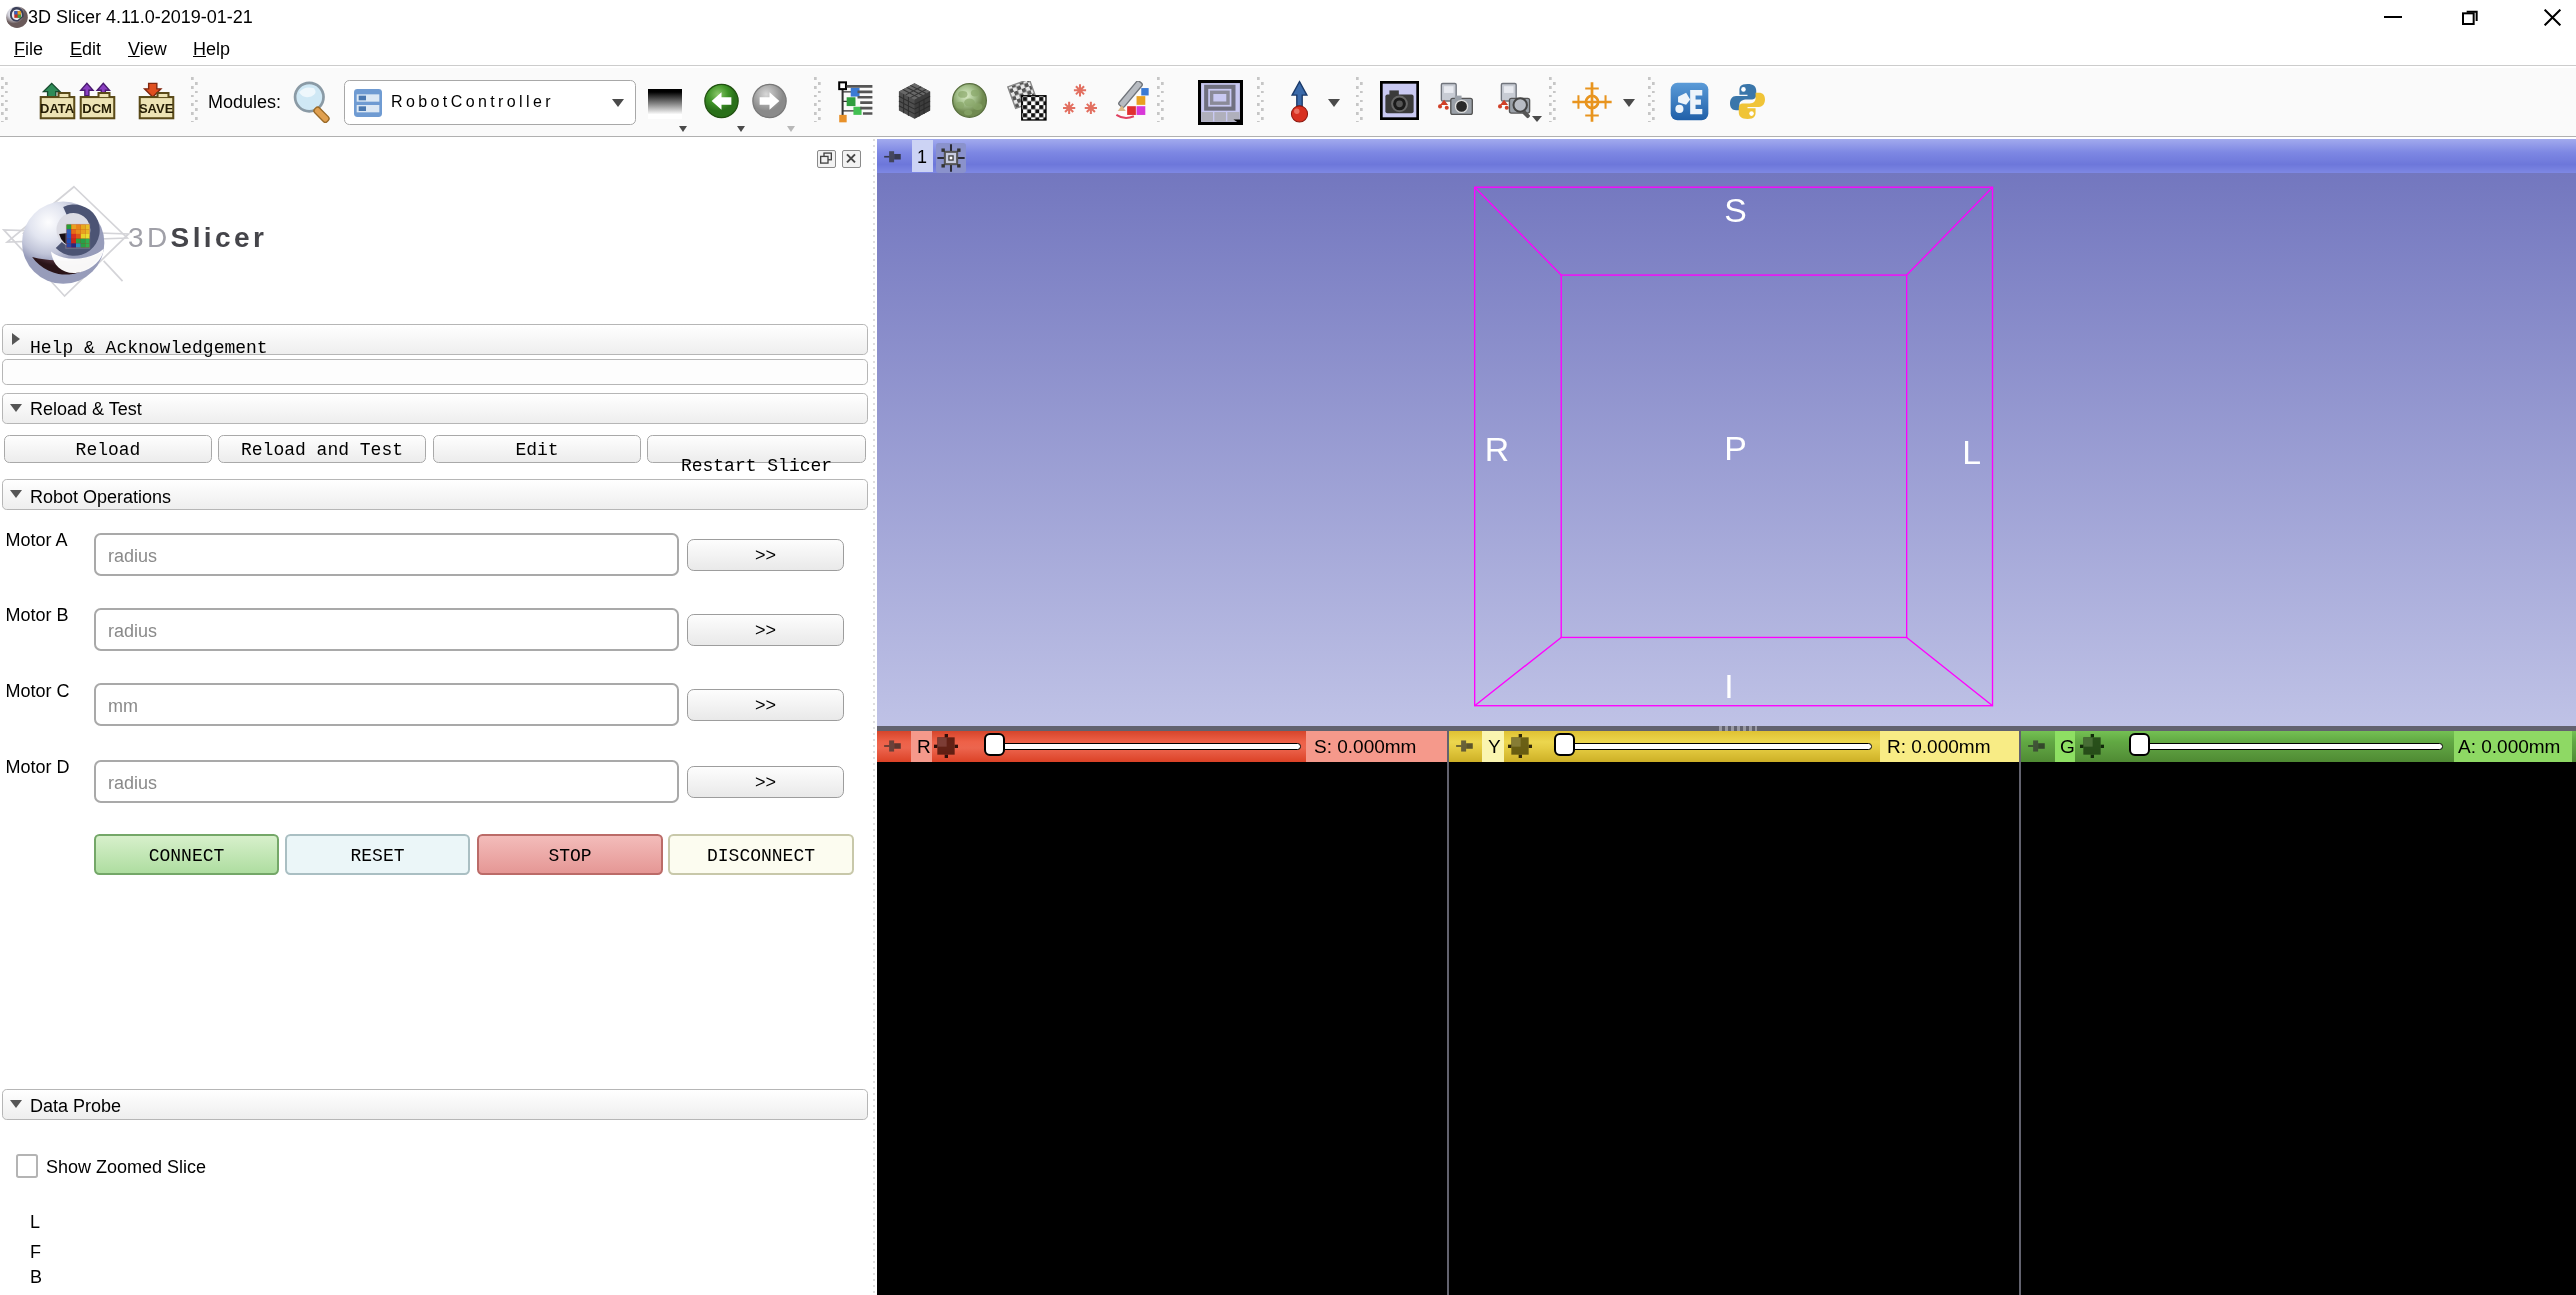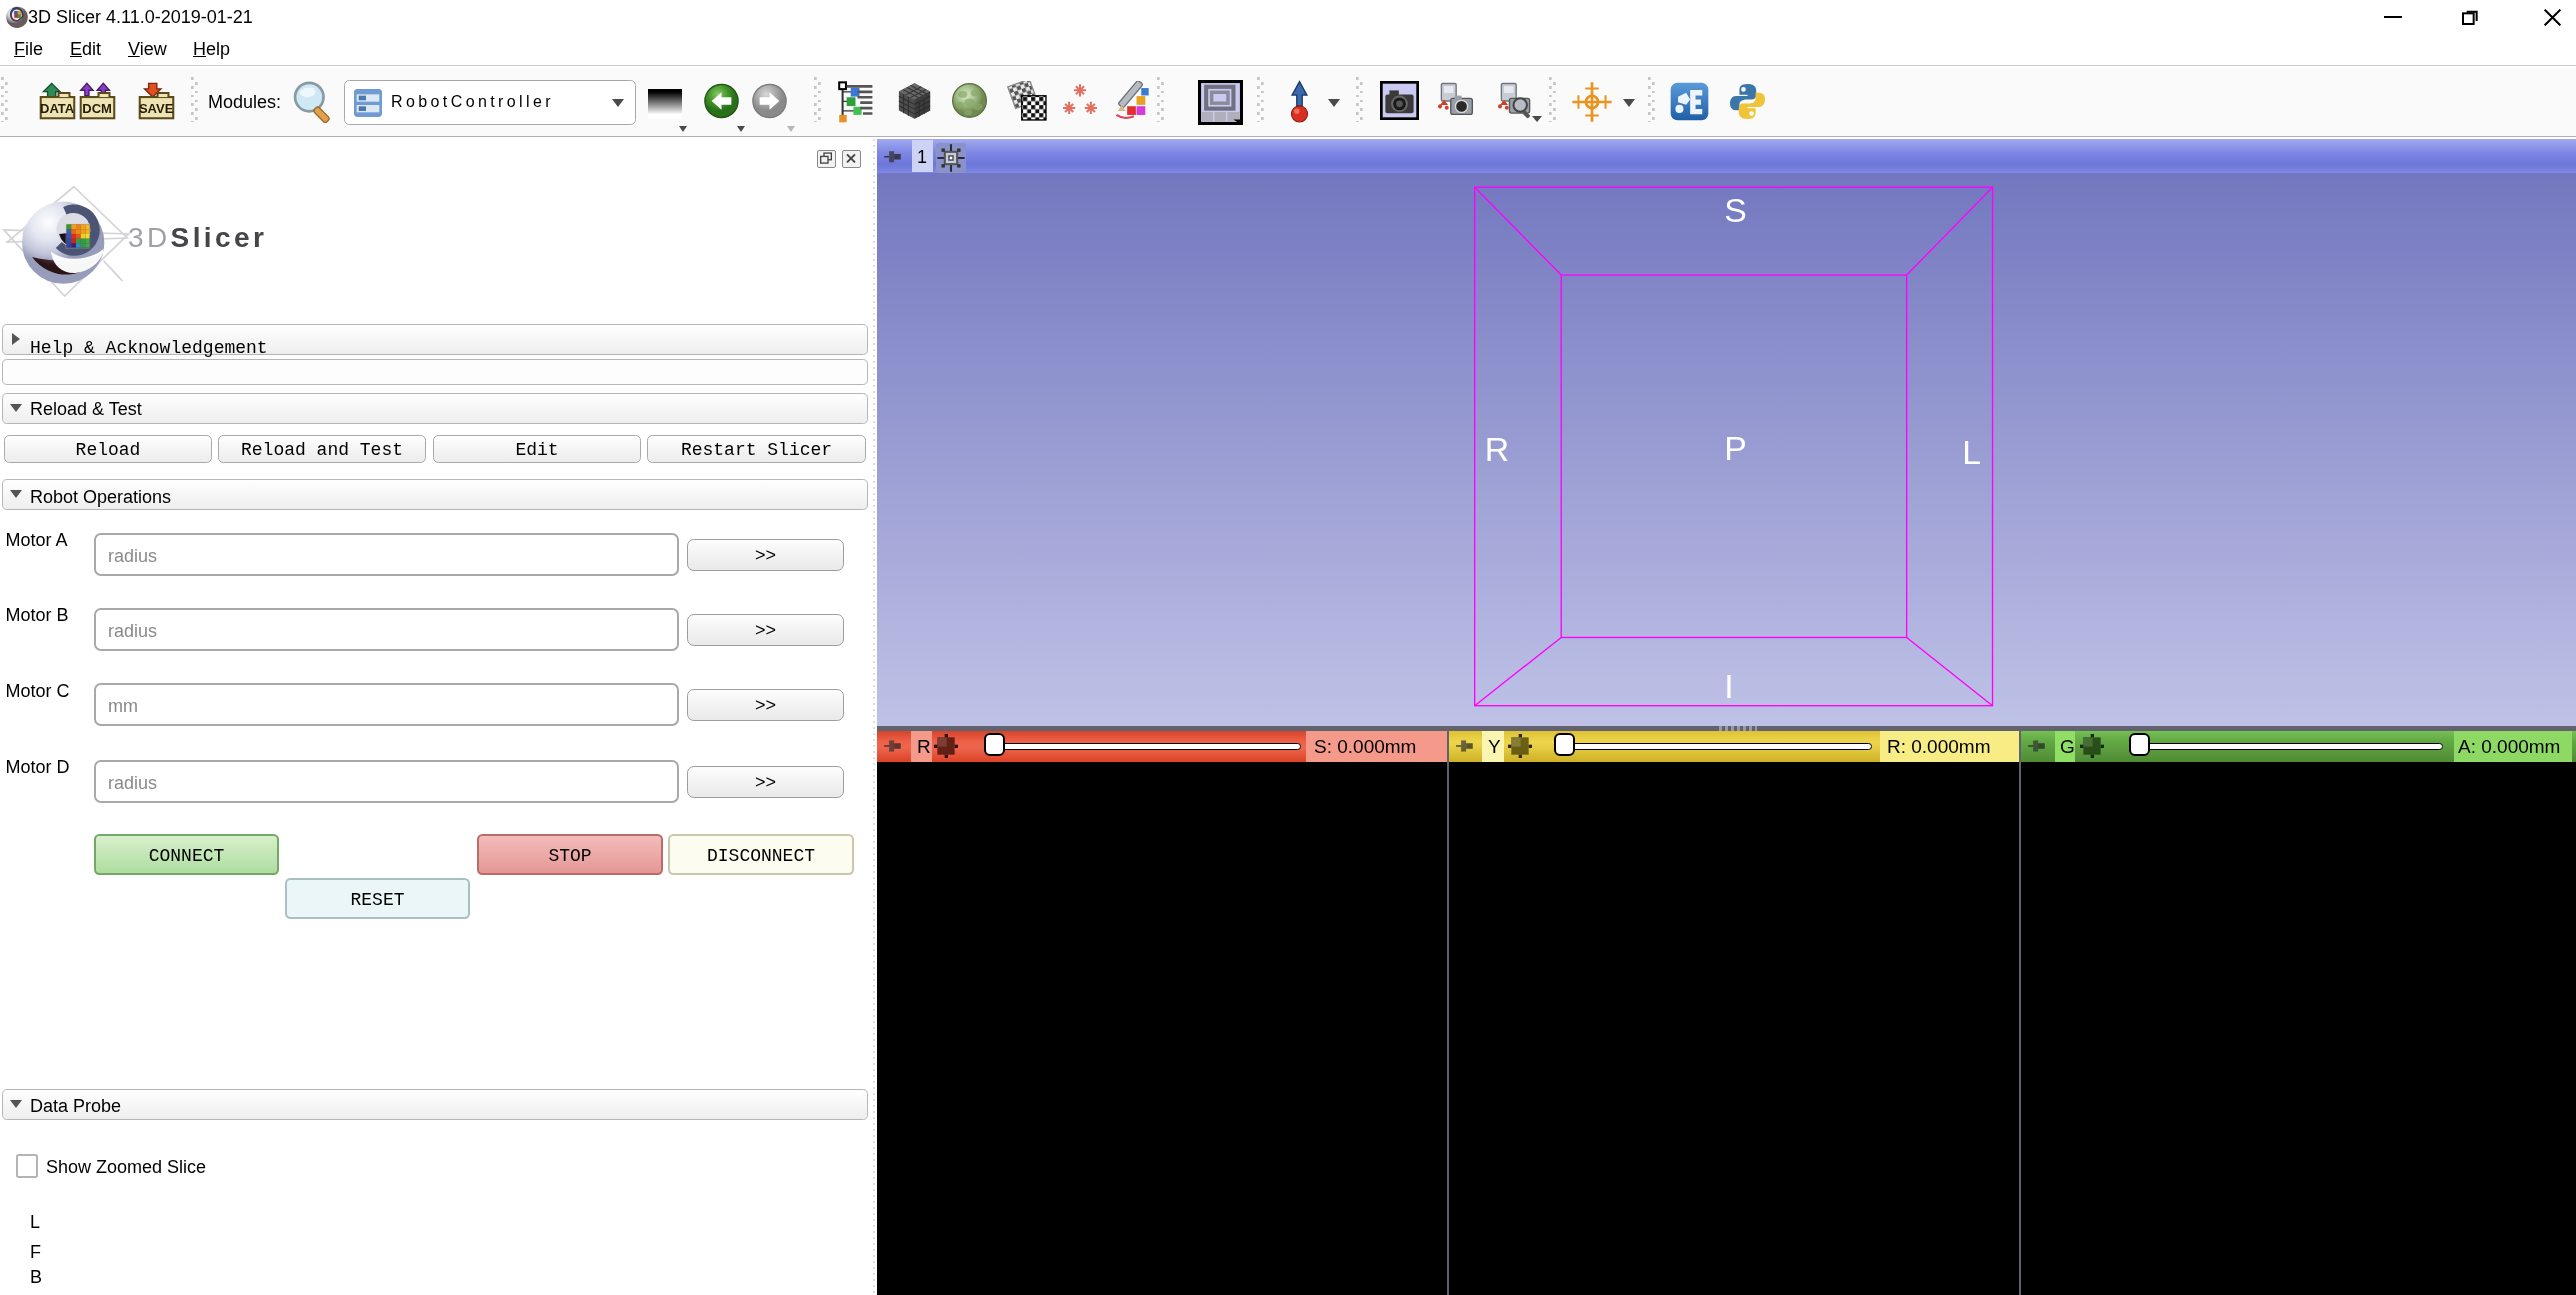--- a/index.html
+++ b/index.html
@@ -417,21 +417,21 @@
 <div style="left:11.5px;top:333px;width:0;height:0;border-top:6.8px solid transparent;border-bottom:6.8px solid transparent;border-left:8.8px solid #555;"></div>
 <div class="t" style="left:30px;top:338px;font-family:Liberation Mono, monospace;">Help &amp; Acknowledgement</div>
 <div style="left:2px;top:359px;width:866px;height:26px;background:#fdfdfd;border:1.4px solid #b6b6b6;border-radius:4.7px;"></div>
 
 <div class="collhead" style="top:393px;"></div>
 <div style="left:10px;top:404px;width:0;height:0;border-left:6.8px solid transparent;border-right:6.8px solid transparent;border-top:8.8px solid #555;"></div>
 <div class="t" style="left:30px;top:399px;">Reload &amp; Test</div>
 <div class="qbtn" style="left:4px;top:435px;width:208px;height:28px;padding-top:4px;">Reload</div>
 <div class="qbtn" style="left:218px;top:435px;width:208px;height:28px;padding-top:4px;">Reload and Test</div>
 <div class="qbtn" style="left:433px;top:435px;width:208px;height:28px;padding-top:4px;">Edit</div>
-<div class="qbtn" style="left:647px;top:435px;width:219px;height:28px;padding-top:4px;">Restart Slicer</div>
+<div class="qbtn" style="left:647px;top:435px;width:219px;height:28px;padding-top:20px;">Restart Slicer</div>
 
 <div class="collhead" style="top:479px;"></div>
 <div style="left:10px;top:490px;width:0;height:0;border-left:6.8px solid transparent;border-right:6.8px solid transparent;border-top:8.8px solid #555;"></div>
 <div class="t" style="left:30px;top:487px;">Robot Operations</div>
 
 <div class="mlabel" style="top:530px;">Motor A</div>
 <div class="qinput" style="top:533px;">
       <span class="ph">radius</span>
     </div>
 <div class="fwd" style="top:539px;padding-top:5.4px;">&gt;&gt;</div>
@@ -448,21 +448,21 @@
     </div>
 <div class="fwd" style="top:689px;padding-top:5.4px;">&gt;&gt;</div>
 
 <div class="mlabel" style="top:757px;">Motor D</div>
 <div class="qinput" style="top:760px;">
       <span class="ph">radius</span>
     </div>
 <div class="fwd" style="top:766px;padding-top:5.4px;">&gt;&gt;</div>
 
 <div class="qbtn" style="left:94px;top:834px;width:185px;height:41px;padding-top:9.5px;background:linear-gradient(#d7f0cb,#aedda0);border:2px solid #74a768;">CONNECT</div>
-<div class="qbtn" style="left:285px;top:834px;width:185px;height:41px;padding-top:9.5px;background:#ebf6f8;border:2px solid #aabfc3;margin-top:44px;">RESET</div>
+<div class="qbtn" style="left:285px;top:834px;width:185px;height:41px;padding-top:9.5px;background:#ebf6f8;border:2px solid #aabfc3;">RESET</div>
 <div class="qbtn" style="left:477px;top:834px;width:186px;height:41px;padding-top:9.5px;background:linear-gradient(#f3bcba,#e59795);border:2px solid #bb6b68;">STOP</div>
 <div class="qbtn" style="left:668px;top:834px;width:186px;height:41px;padding-top:9.5px;background:#fcfcf0;border:2px solid #c8c8aa;">DISCONNECT</div>
 
 <div class="collhead" style="top:1089px;"></div>
 <div style="left:10px;top:1100px;width:0;height:0;border-left:6.8px solid transparent;border-right:6.8px solid transparent;border-top:8.8px solid #555;"></div>
 <div class="t" style="left:30px;top:1096px;">Data Probe</div>
 <div style="left:16px;top:1154px;width:21.6px;height:24px;background:#fff;border:2px solid #b4b4b4;border-radius:2.7px;"></div>
 <div class="t" style="left:46px;top:1157px;">Show Zoomed Slice</div>
 <div class="t" style="left:30px;top:1212px;">L</div>
 <div class="t" style="left:30px;top:1242px;">F</div>

